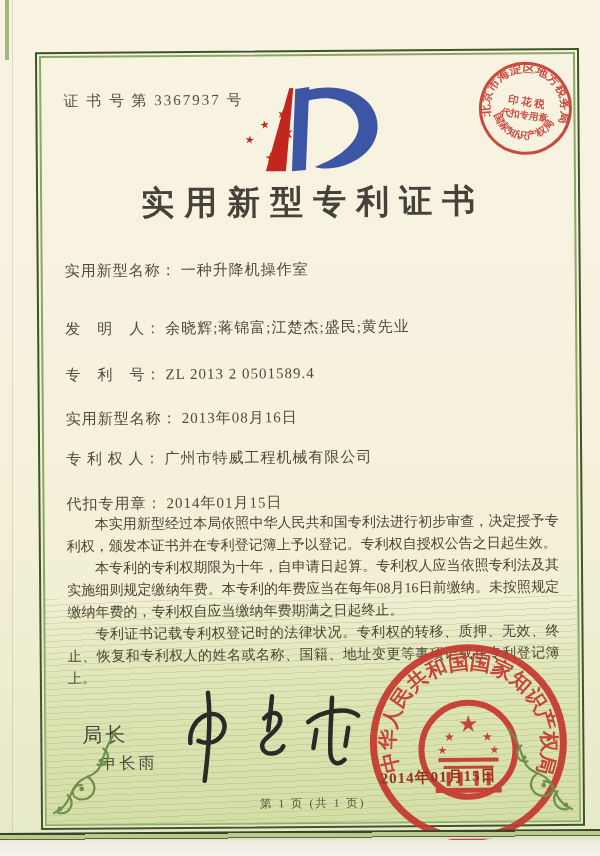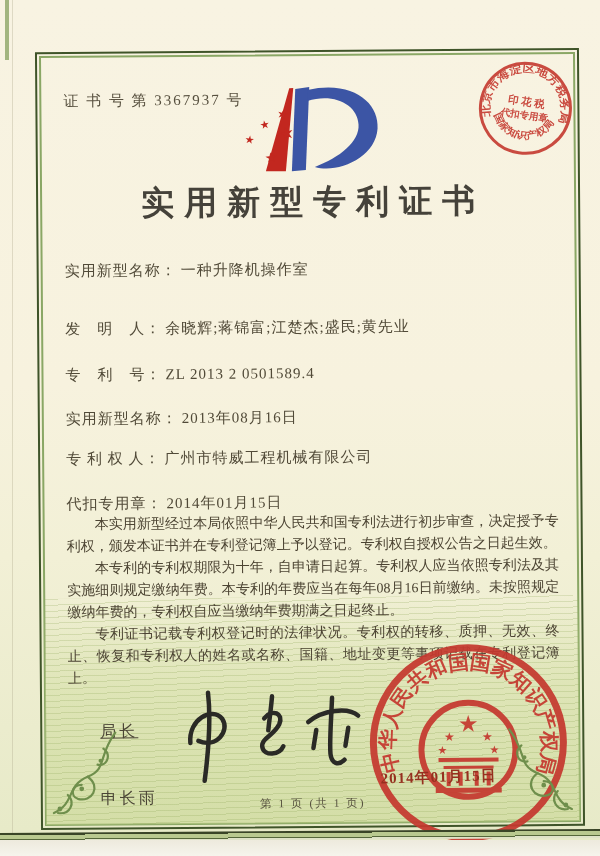--- a/index.html
+++ b/index.html
@@ -48,22 +48,22 @@
   .field{left:26px;font-size:15px;color:#514a38;letter-spacing:1px;white-space:nowrap;}
   .f0{top:208px;} .f1{top:266px;} .f2{top:312px;} .f3{top:356px;} .f4{top:396px;} .f5{top:441px;}
   .field .lab{margin-right:4px;}
 
   .body-text{
     left:26px;top:460px;width:492px;
     font-size:14px;line-height:22px;color:#4c4433;text-align:justify;
   }
   .body-text p{margin:0;text-indent:2em;}
 
-  .signer-title{left:58px;top:668px;font-size:16px;color:#4a4435;letter-spacing:3px;text-decoration:underline;}
-  .signer-name{left:58px;top:700px;font-size:16px;color:#4a4435;letter-spacing:3px;margin-top:35px;}
+  .signer-title{left:40px;top:668px;font-size:20px;color:#4a4435;letter-spacing:3px;}
+  .signer-name{left:58px;top:700px;font-size:16px;color:#4a4435;letter-spacing:3px;}
   .signature{left:118px;top:628px;width:230px;height:115px;}
 
   .issuer-seal{left:320px;top:586px;width:212px;height:212px;opacity:.93;}
   .seal-date{
     left:338px;top:716px;width:190px;
     font-size:15px;font-weight:bold;color:#96301f;letter-spacing:1px;
     transform:rotate(-1.2deg);
   }
   .footer-page{left:0;right:0;top:744px;text-align:center;font-size:11.5px;color:#57523f;letter-spacing:2px;}
 

